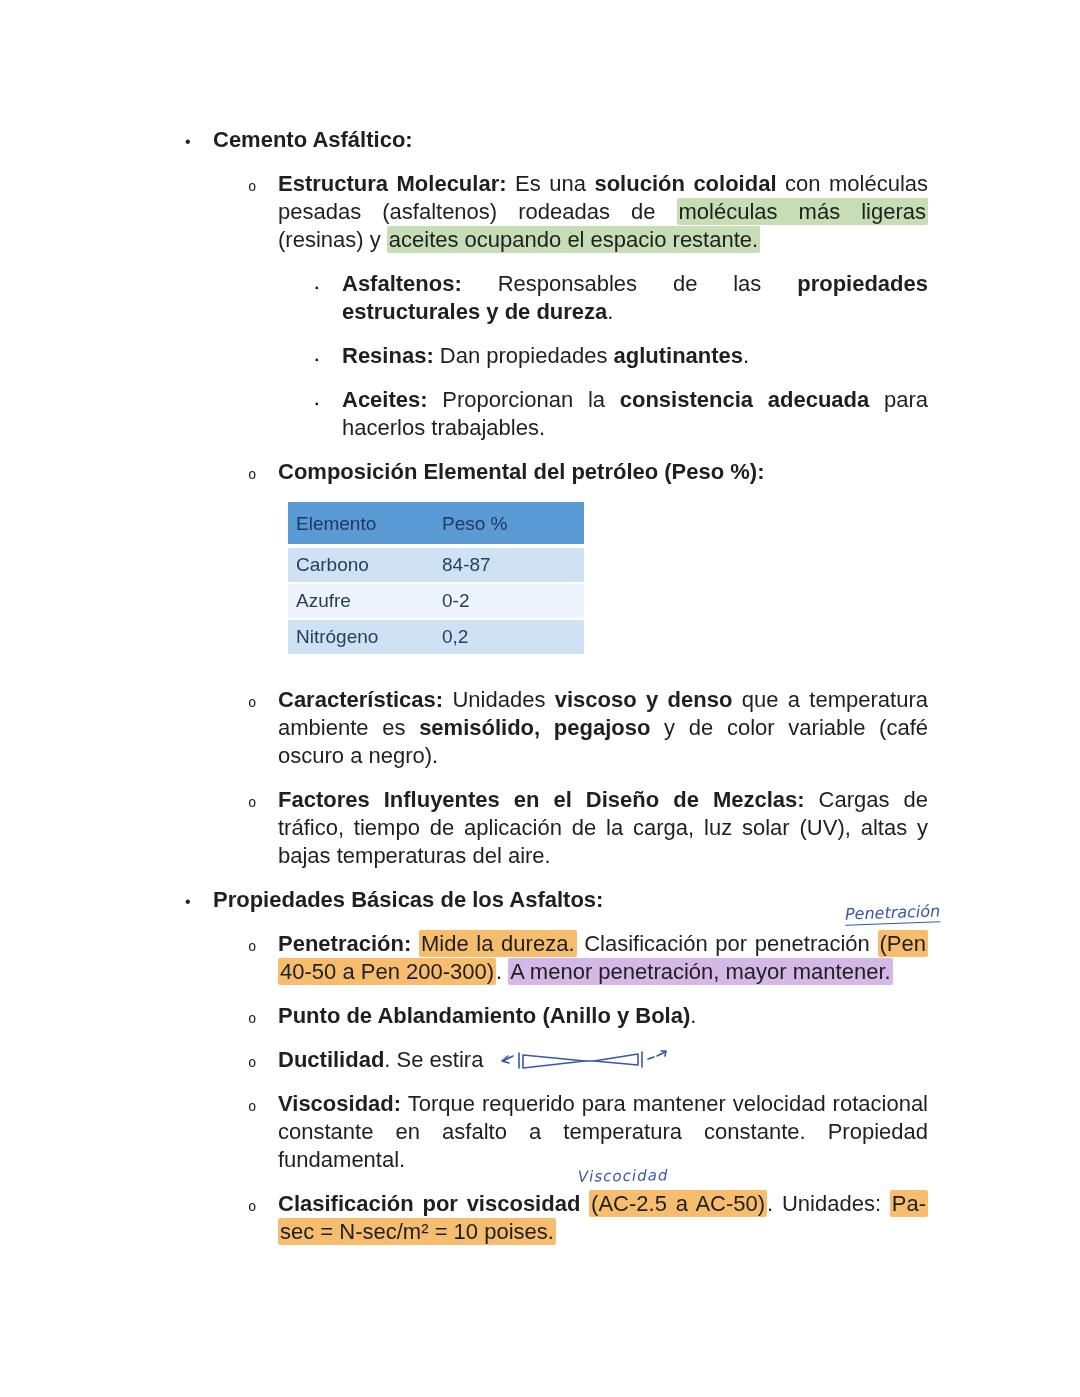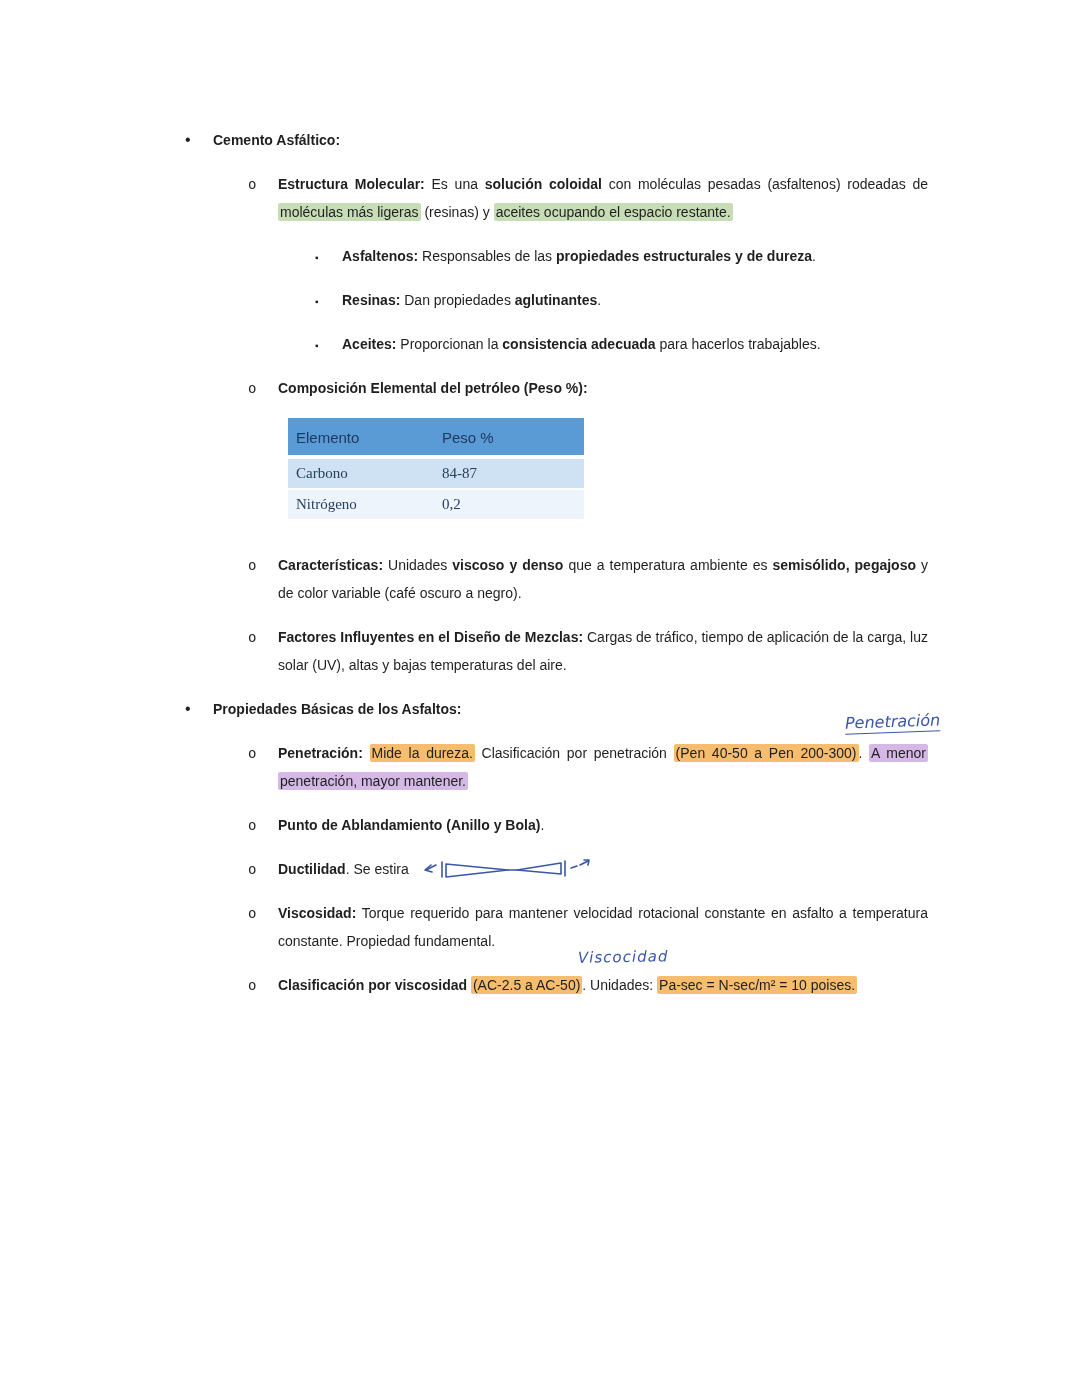--- a/index.html
+++ b/index.html
@@ -22,42 +22,42 @@
   .l1 { margin-left: 185px; }
   .l2 { margin-left: 248px; }
   .l3 { margin-left: 315px; }
 
   .marker { flex: 0 0 28px; color: var(--text, #1f1f1f); }
   .l2 .marker { flex-basis: 30px; font-size: 14px; font-family: "DejaVu Sans Mono", monospace; }
   .l3 .marker { flex-basis: 27px; font-size: 10px; }
 
   .txt {
     flex: 1;
-    font-size: 14px;
+    font-size: 22px;
     line-height: 28px;
     text-align: justify;
   }
   .txt .b { font-weight: 700; }
   .hl { padding: 1px 2px; border-radius: 2px; -webkit-box-decoration-break: clone; box-decoration-break: clone; }
   .hl-green  { background: var(--hl-green,  #c7ddb5); }
   .hl-orange { background: var(--hl-orange, #f6bd6e); }
   .hl-purple { background: var(--hl-purple, #d5b8e6); }
 
   
   .table-wrap { margin: 14px 0 30px 288px; }
-  table { border-collapse: collapse; font-size: 15px; color: var(--table-text, #243f60); }
+  table { border-collapse: collapse; font-size: 19px; color: var(--table-text, #243f60); }
   th {
     background: var(--table-header-bg, #5b9bd5);
     color: var(--table-header-text, #1f3864);
     font-weight: 400;
     text-align: left;
     padding: 11px 8px 9px 8px;
     border-bottom: 3px solid #2e5d8c;
   }
-  td { padding: 6px 8px; border-bottom: 2px solid #ffffff; font-family: Liberation Serif, serif; }
+  td { padding: 6px 8px; border-bottom: 2px solid #ffffff; }
   tbody tr:first-child td { border-top: 4px solid #ffffff; }
   tbody tr:nth-child(odd)  { background: var(--table-row-odd,  #cfe2f3); }
   tbody tr:nth-child(even) { background: var(--table-row-even, #eef4fb); }
   th:first-child, td:first-child { width: 130px; }
   th:last-child,  td:last-child  { width: 134px; }
   td:last-child { }
 
   
   .annot {
     position: absolute;
@@ -126,20 +126,24 @@
       <thead>
         <tr>
           <th>Elemento</th>
           <th>Peso %</th>
         </tr>
       </thead>
       <tbody>
         <tr>
           <td>Carbono</td>
           <td>84-87</td>
+        </tr>
+        <tr>
+          <td>Azufre</td>
+          <td>0-2</td>
         </tr>
         <tr>
           <td>Nitrógeno</td>
           <td>0,2</td>
         </tr>
       </tbody>
     </table>
   </div>
 
   <div class="li l2">

